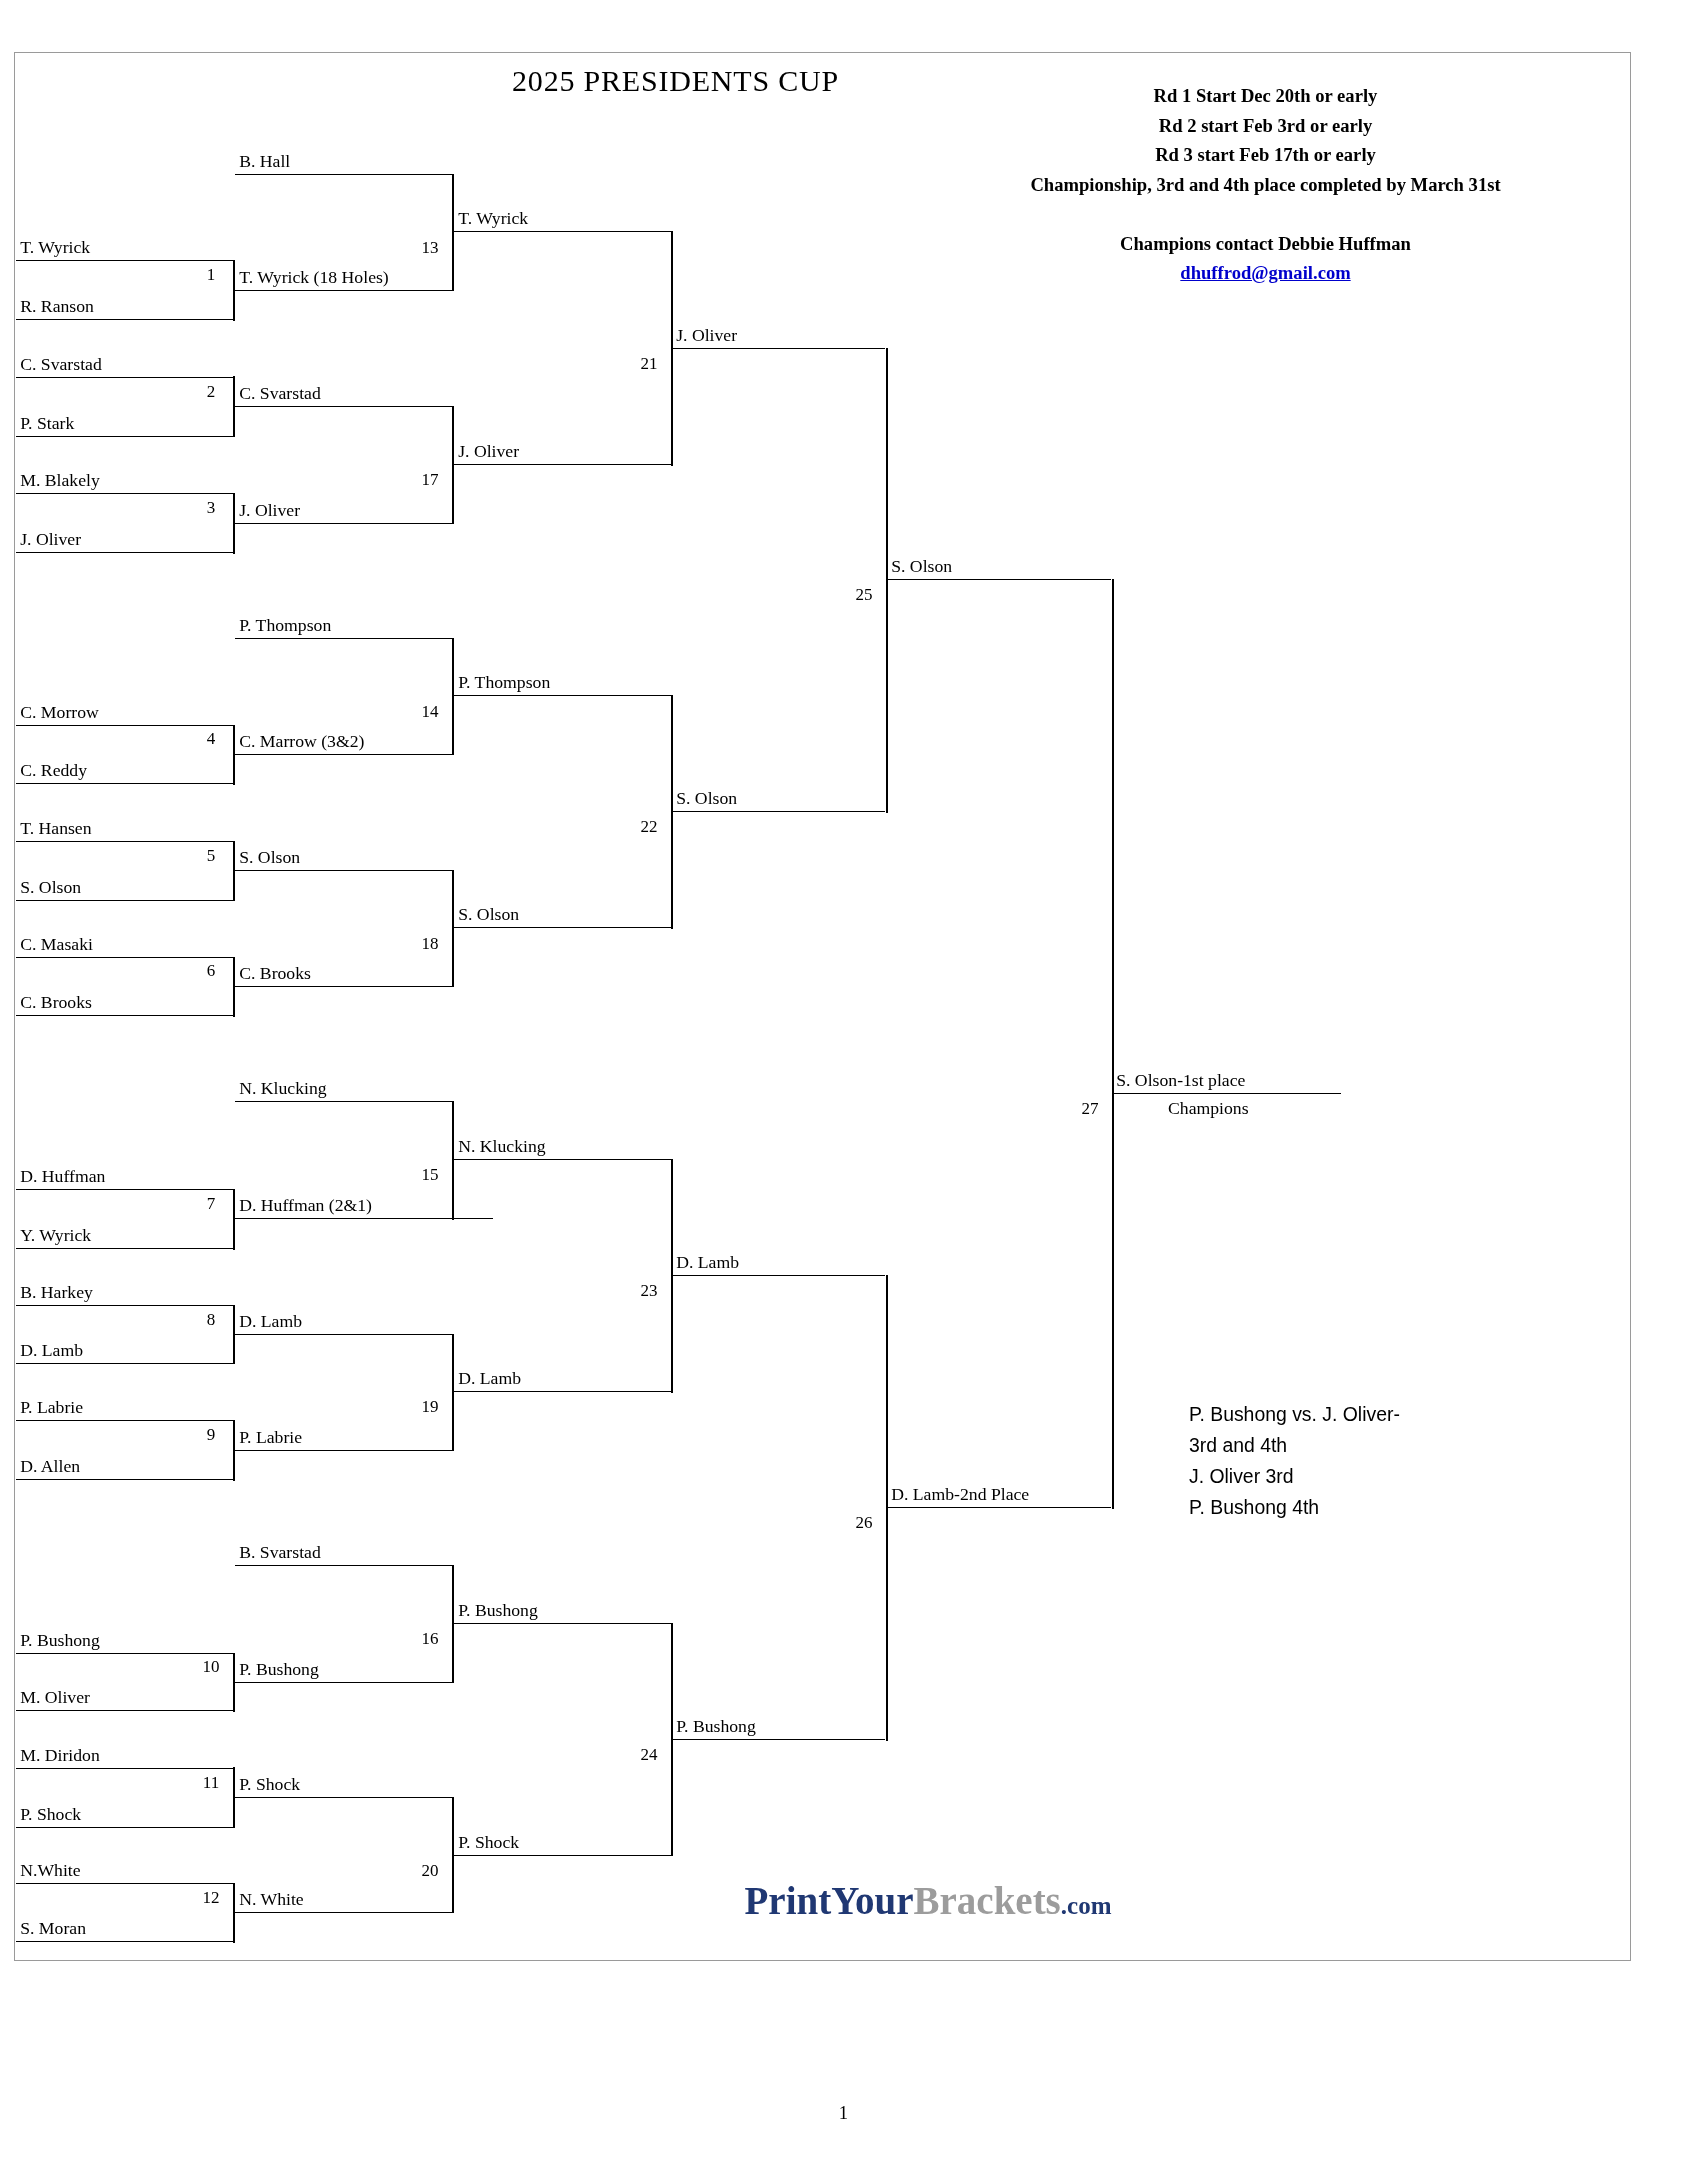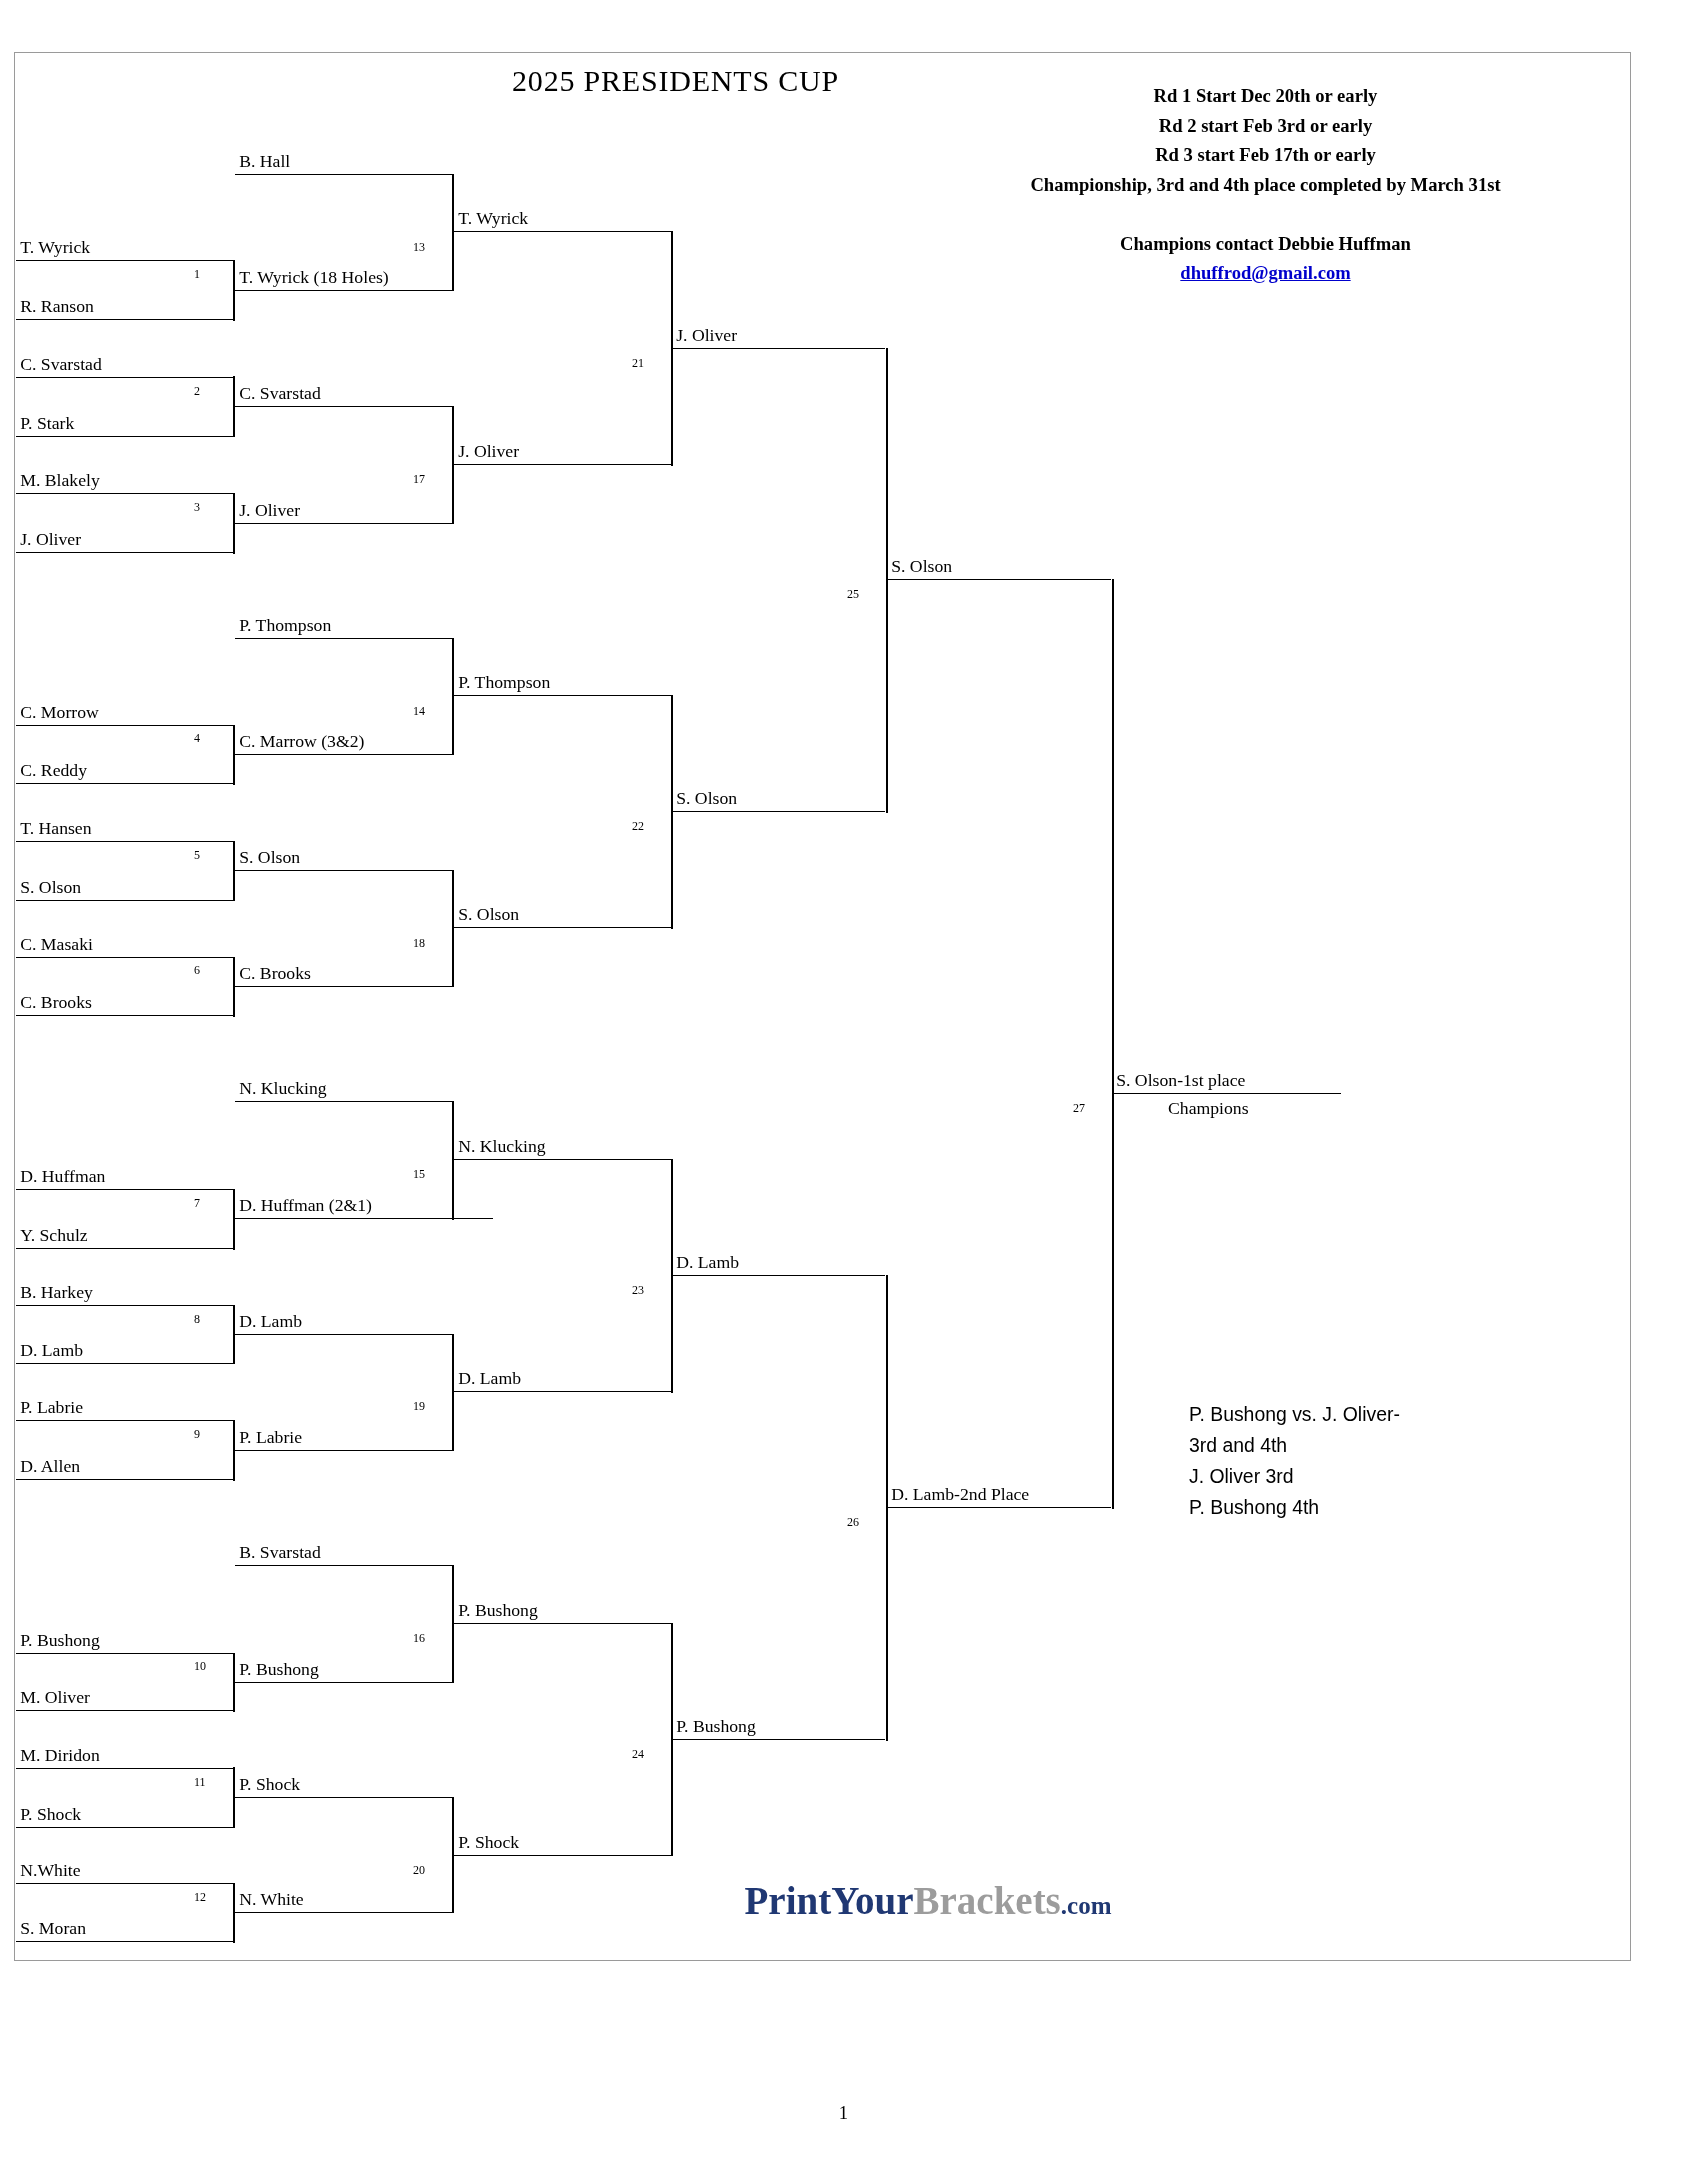--- a/index.html
+++ b/index.html
@@ -9,21 +9,21 @@
                  border:1.7px solid #9a9a9a; }
   .title { position:absolute; left:380px; top:64px; width:591px; text-align:center;
            font-size:30px; letter-spacing:0.8px; }
   .info { position:absolute; left:970px; top:81px; width:591px; text-align:center;
           font-weight:bold; font-size:18.6px; line-height:29.5px; }
   .info .spacer { height:29.5px; }
   .info a { color:#0000cc; text-decoration:underline; font-weight:bold; cursor:pointer; }
   .slot { position:absolute; height:29px; border-bottom:1.7px solid #000; }
   .slot span { position:absolute; left:4.2px; bottom:1.7px; font-size:17.7px; white-space:nowrap; }
   .vline { position:absolute; width:1.7px; background:#000; }
-  .mnum { position:absolute; width:34px; font-size:12px; text-align:left;
+  .mnum { position:absolute; width:34px; font-size:17px; text-align:center;
           height:25px; line-height:25px; }
   .champ-label { position:absolute; left:1168px; top:1098px; font-size:17.7px; }
   .note { position:absolute; left:1189px; top:1399px; font-family:"Liberation Sans", sans-serif;
           font-size:19.4px; line-height:31px; }
   .logo { position:absolute; left:464px; top:1878px; width:928px; text-align:center;
           font-weight:bold; }
   .logo .p1 { font-size:39px; color:#203873; }
   .logo .p2 { font-size:39px; color:#9c9c9c; }
   .logo .p3 { font-size:25px; color:#203873; }
   .pagenum { position:absolute; left:0; top:2102px; width:1687px; text-align:center; font-size:18.6px; }
@@ -79,21 +79,21 @@
   <div class="slot" style="left:16px;top:928px;width:217px">
       <span>C. Masaki</span>
     </div>
   <div class="slot" style="left:16px;top:986px;width:217px">
       <span>C. Brooks</span>
     </div>
   <div class="slot" style="left:16px;top:1160px;width:217px">
       <span>D. Huffman</span>
     </div>
   <div class="slot" style="left:16px;top:1219px;width:217px">
-      <span>Y. Schulz</span>
+      <span>Y. Wyrick</span>
     </div>
   <div class="slot" style="left:16px;top:1276px;width:217px">
       <span>B. Harkey</span>
     </div>
   <div class="slot" style="left:16px;top:1334px;width:217px">
       <span>D. Lamb</span>
     </div>
   <div class="slot" style="left:16px;top:1391px;width:217px">
       <span>P. Labrie</span>
     </div>

